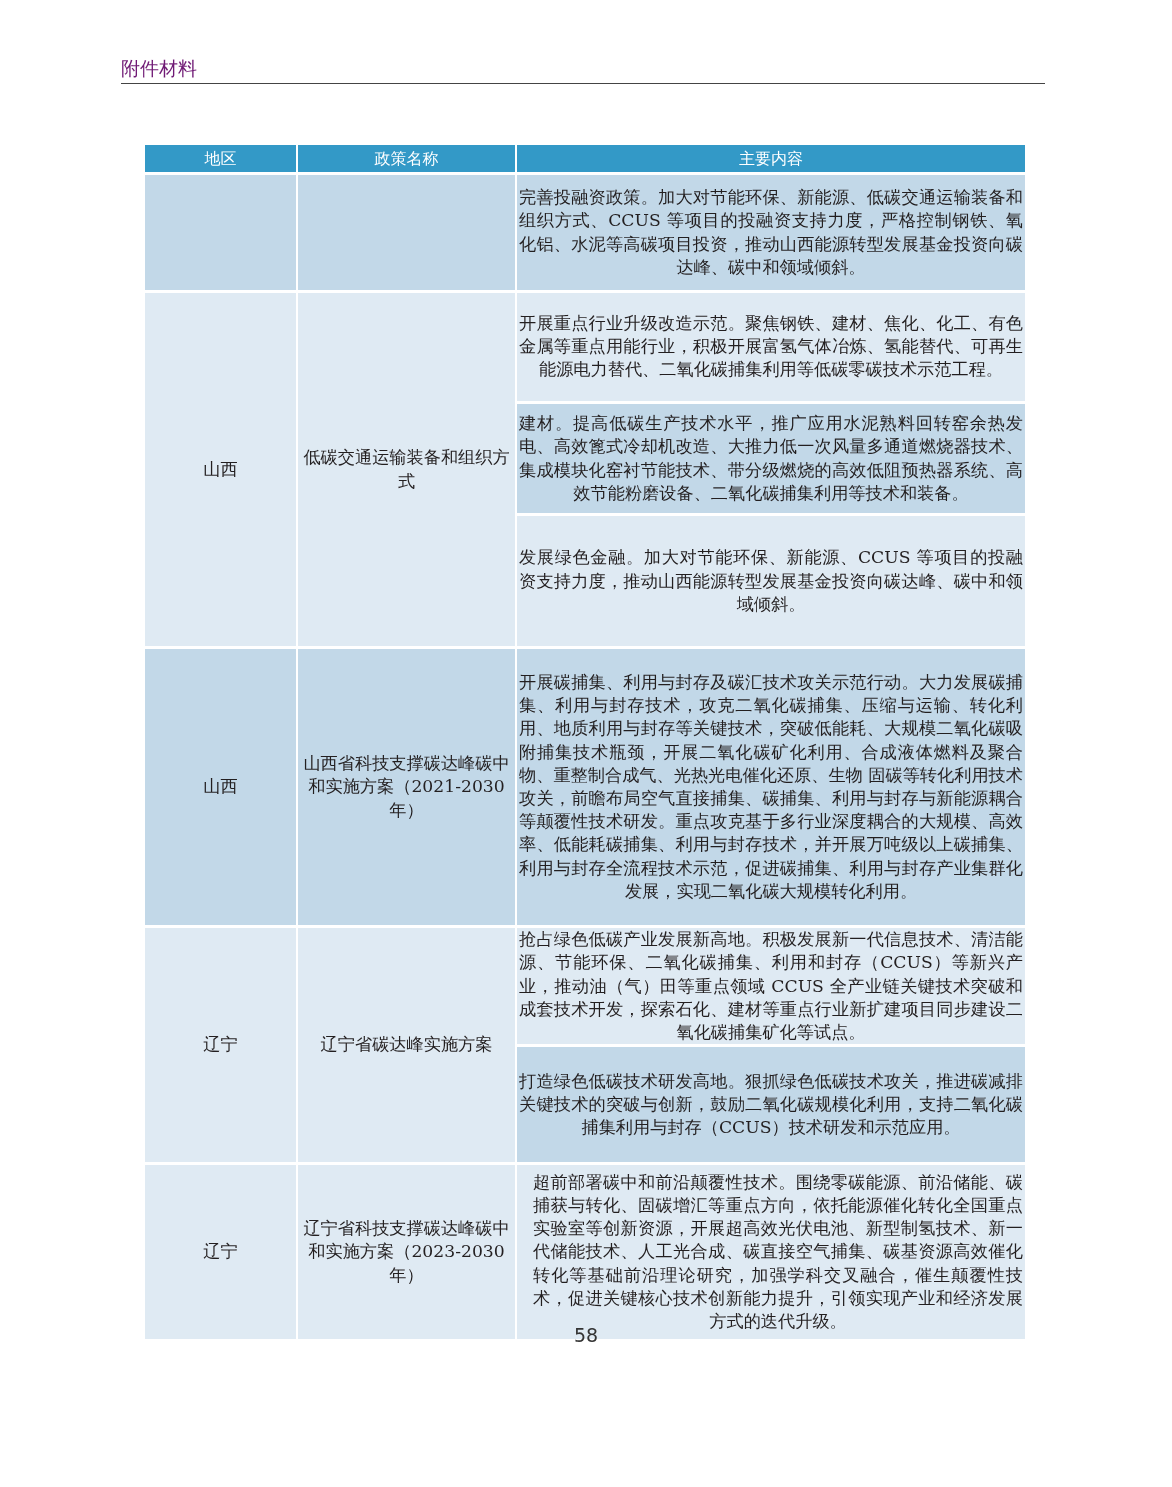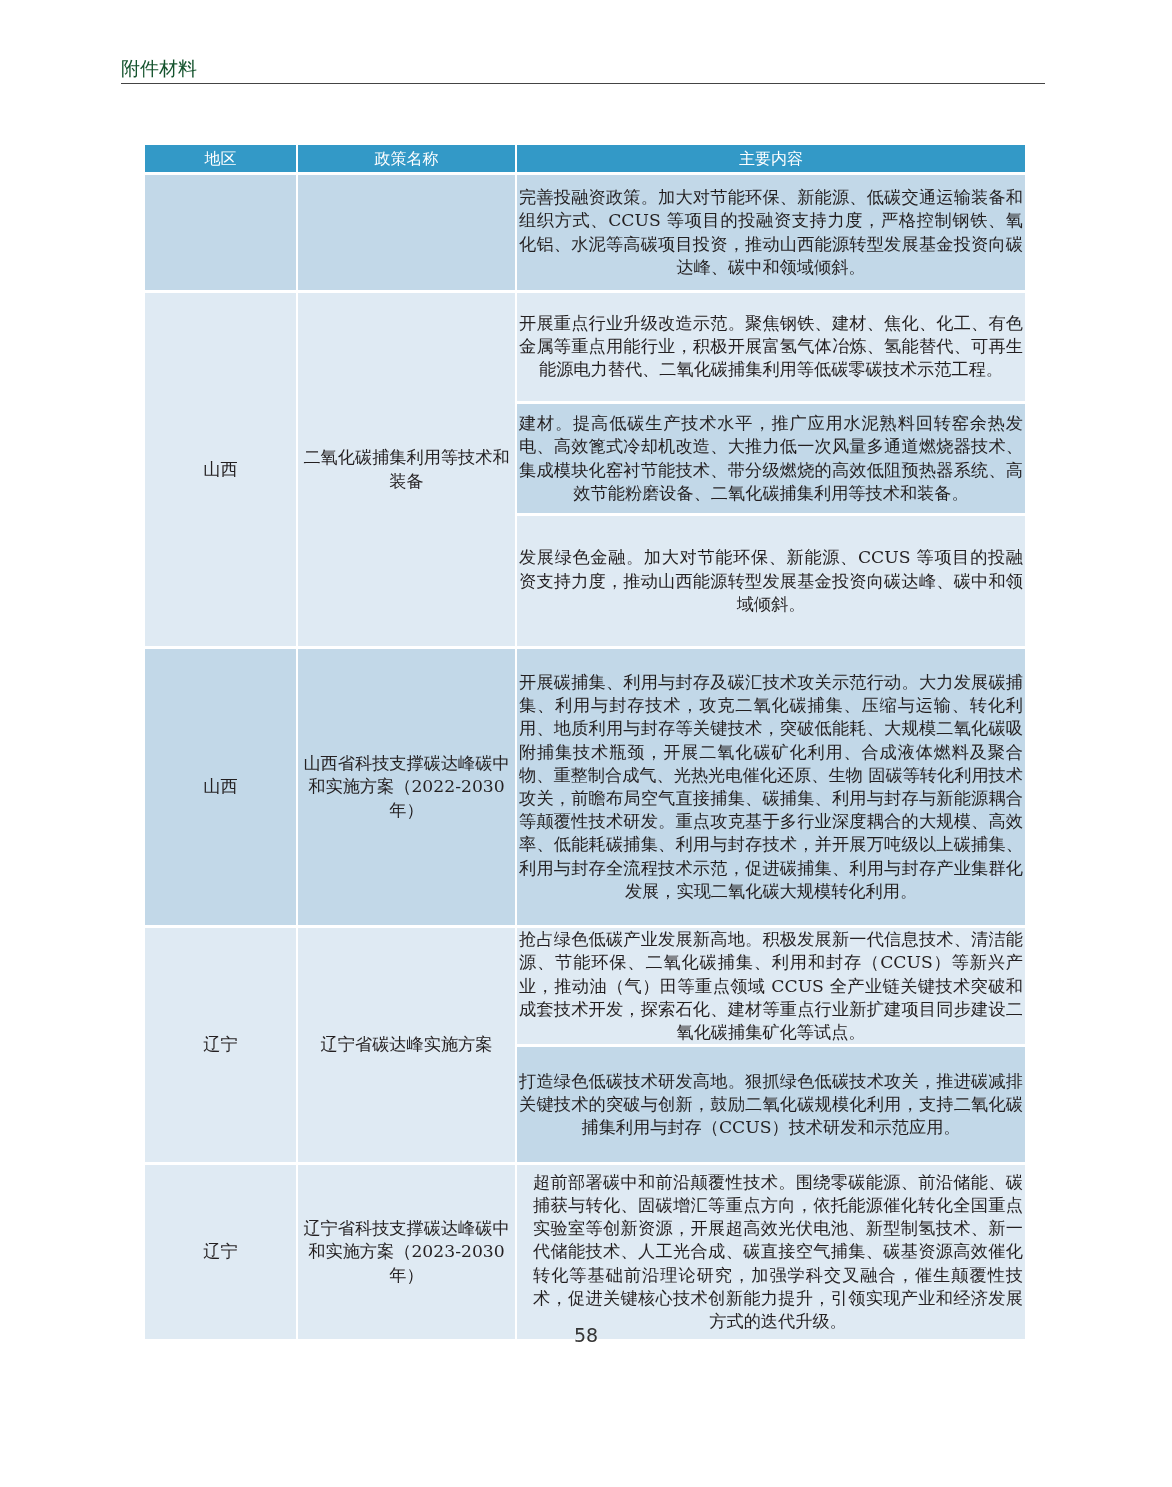--- a/index.html
+++ b/index.html
@@ -1,17 +1,17 @@
 <!DOCTYPE html>
 <html><head>
   <meta charset="utf-8">
   <style>
     html, body { margin: 0; padding: 0; background: #ffffff; }
     body { width: 1172px; height: 1487px; position: relative; font-family: "DejaVu Serif", "Liberation Serif", serif; color: #231f20; }
-    .running-head { position: absolute; left: 121px; top: 56px; font-size: 19px; color: #14532d; font-family: Liberation Sans, sans-serif; letter-spacing: 0px; }
+    .running-head { position: absolute; left: 121px; top: 56px; font-size: 19px; color: #701a75; font-family: Liberation Sans, sans-serif; letter-spacing: 0px; }
     .head-rule { position: absolute; left: 121px; top: 83px; width: 924px; height: 1px; background: #444; }
     .table { position: absolute; left: 145px; top: 145px; width: 880px; }
     .row { display: flex; width: 880px; margin-bottom: 3px; }
     .cell { box-sizing: border-box; display: flex; align-items: center; justify-content: center; text-align: center; font-size: 17.2px; line-height: 23.2px; margin-right: 2px; }
     .c1 { width: 151px; }
     .c2 { width: 217px; }
     .c3 { width: 508px; margin-right: 0; flex-direction: column; align-items: flex-end; }
     .hdr .cell { background: #3399c7; color: #ffffff; height: 27px; font-family: "DejaVu Sans", "Liberation Sans", sans-serif; font-size: 16px; }
     .dark { background: #c2d8e8; }
     .light { background: #dfeaf3; }
@@ -38,37 +38,37 @@
     <div class="cell c2 dark"></div>
     <div class="cell c3">
       <div class="sub dark" style="height:115px;">
           <p>完善投融资政策。加大对节能环保、新能源、低碳交通运输装备和组织方式、CCUS 等项目的投融资支持力度，严格控制钢铁、氧化铝、水泥等高碳项目投资，推动山西能源转型发展基金投资向碳达峰、碳中和领域倾斜。</p>
         </div>
     </div>
   </div>
 
   <div class="row" style="height:353px;">
     <div class="cell c1 light">山西</div>
-    <div class="cell c2 light">二氧化碳捕集利用等技术和装备</div>
+    <div class="cell c2 light">低碳交通运输装备和组织方式</div>
     <div class="cell c3">
       <div class="sub light" style="height:114px;">
           <p>开展重点行业升级改造示范。聚焦钢铁、建材、焦化、化工、有色金属等重点用能行业，积极开展富氢气体冶炼、氢能替代、可再生能源电力替代、二氧化碳捕集利用等低碳零碳技术示范工程。</p>
         </div>
       <div class="sub dark" style="height:116px;">
           <p>建材。提高低碳生产技术水平，推广应用水泥熟料回转窑余热发电、高效篦式冷却机改造、大推力低一次风量多通道燃烧器技术、集成模块化窑衬节能技术、带分级燃烧的高效低阻预热器系统、高效节能粉磨设备、二氧化碳捕集利用等技术和装备。</p>
         </div>
       <div class="sub light" style="height:137px;">
           <p>发展绿色金融。加大对节能环保、新能源、CCUS 等项目的投融资支持力度，推动山西能源转型发展基金投资向碳达峰、碳中和领域倾斜。</p>
         </div>
     </div>
   </div>
 
   <div class="row" style="height:276px;">
     <div class="cell c1 dark">山西</div>
-    <div class="cell c2 dark">山西省科技支撑碳达峰碳中和实施方案（2022-2030年）</div>
+    <div class="cell c2 dark">山西省科技支撑碳达峰碳中和实施方案（2021-2030年）</div>
     <div class="cell c3">
       <div class="sub dark" style="height:276px;">
           <p>开展碳捕集、利用与封存及碳汇技术攻关示范行动。大力发展碳捕集、利用与封存技术，攻克二氧化碳捕集、压缩与运输、转化利用、地质利用与封存等关键技术，突破低能耗、大规模二氧化碳吸附捕集技术瓶颈，开展二氧化碳矿化利用、合成液体燃料及聚合物、重整制合成气、光热光电催化还原、生物 固碳等转化利用技术攻关，前瞻布局空气直接捕集、碳捕集、利用与封存与新能源耦合等颠覆性技术研发。重点攻克基于多行业深度耦合的大规模、高效率、低能耗碳捕集、利用与封存技术，并开展万吨级以上碳捕集、利用与封存全流程技术示范，促进碳捕集、利用与封存产业集群化发展，实现二氧化碳大规模转化利用。</p>
         </div>
     </div>
   </div>
 
   <div class="row" style="height:234px;">
     <div class="cell c1 light">辽宁</div>
     <div class="cell c2 light">辽宁省碳达峰实施方案</div>

